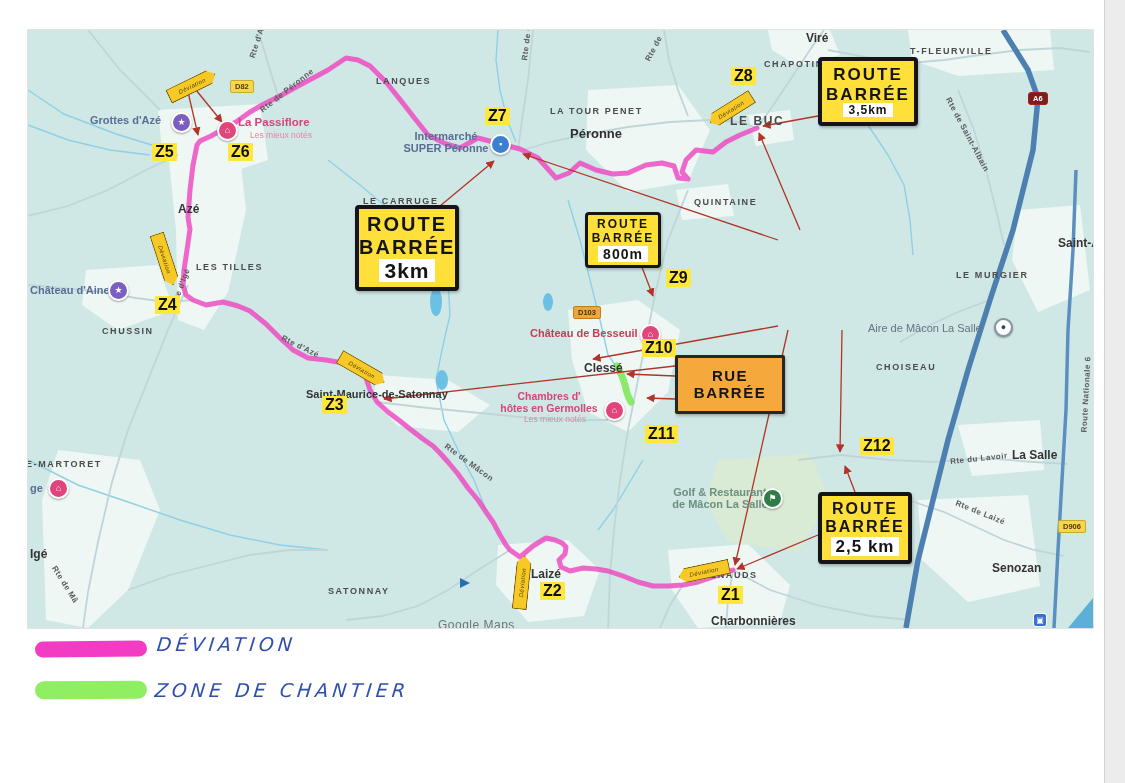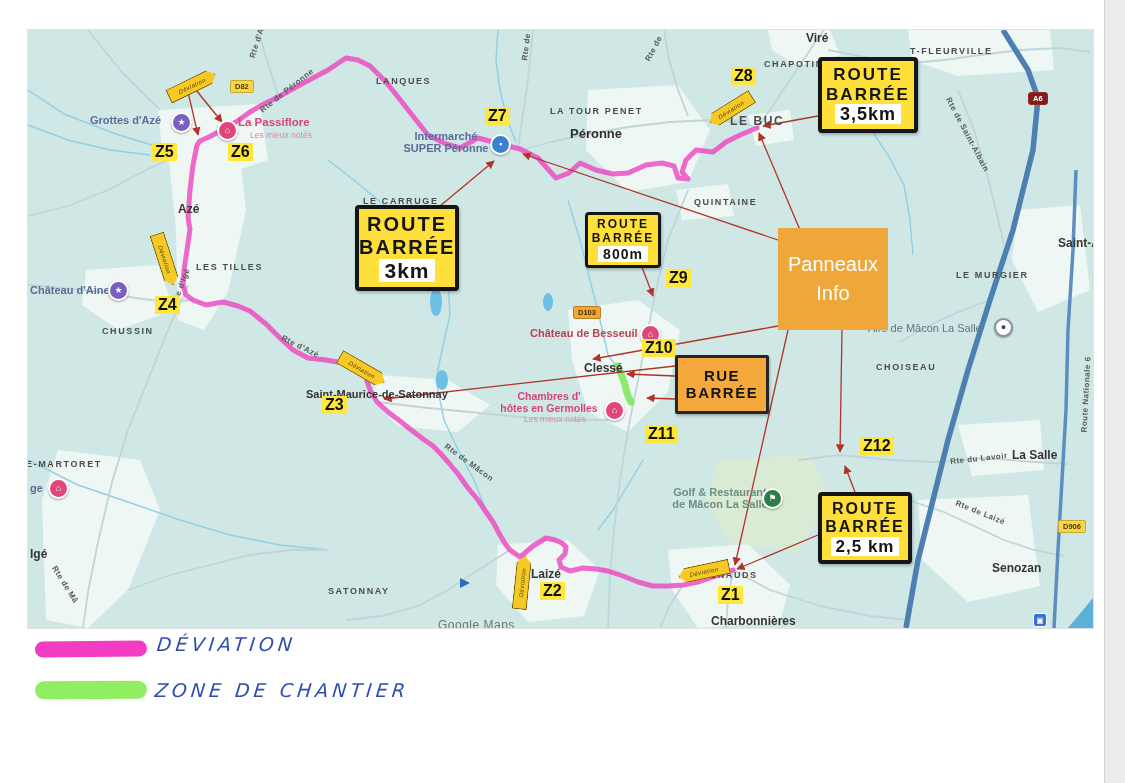--- a/index.html
+++ b/index.html
@@ -298,34 +298,30 @@
       <div class="ln" style="font-size:21px"><span class="patch">3km</span></div>
     </div>
     <div class="abs sign" style="left:557px;top:182px;width:70px;padding:3px 0;font-size:12px;border-width:3px">
       <div class="ln">ROUTE</div>
       <div class="ln">BARRÉE</div>
       <div class="ln" style="font-size:14px"><span class="patch">800m</span></div>
     </div>
     <div class="abs sign" style="left:790px;top:27px;width:92px;padding:4px 0;font-size:17px">
       <div class="ln">ROUTE</div>
       <div class="ln">BARRÉE</div>
-      <div class="ln" style="font-size:18px"><span class="patch">3,5km</span></div>
+      <div class="ln" style="font-size:12px"><span class="patch">3,5km</span></div>
     </div>
     <div class="abs sign" style="left:790px;top:462px;width:86px;padding:4px 0;font-size:16px">
       <div class="ln">ROUTE</div>
       <div class="ln">BARRÉE</div>
       <div class="ln" style="font-size:17px"><span class="patch">2,5 km</span></div>
     </div>
-    <div class="abs sign rue" style="left:647px;top:325px;width:88px;padding:9px 0;font-size:15px">
+    <div class="abs sign rue" style="left:647px;top:325px;width:88px;padding:9px 8px;font-size:15px">
       <div class="ln">RUE</div>
       <div class="ln">BARRÉE</div>
-    </div>
-    <div class="abs panneaux" style="left:750px;top:198px;width:110px;height:102px">
-      <div>Panneaux</div>
-      <div>Info</div>
     </div>
 
     <div class="abs wm" style="left:410px;top:588px">Google Maps</div>
   </div>
 
   <div class="sw sw1" style="left:35px;top:641px"></div>
   <div class="hand" style="left:157px;top:633px">DÉVIATION</div>
   <div class="sw sw2" style="left:35px;top:681px"></div>
   <div class="hand" style="left:155px;top:679px">ZONE DE CHANTIER</div>
 

